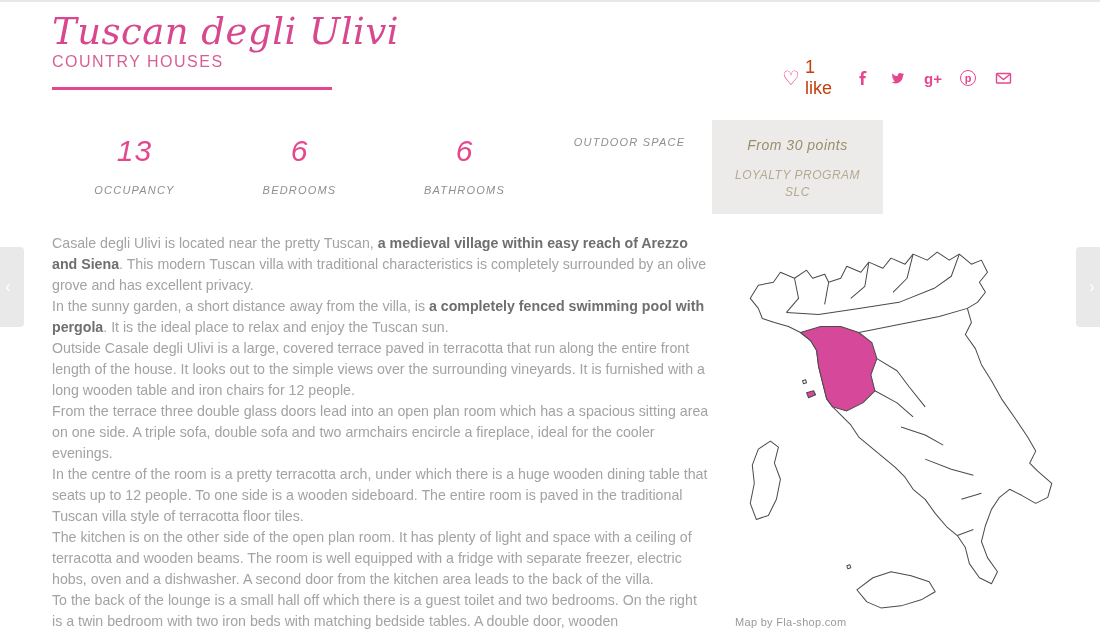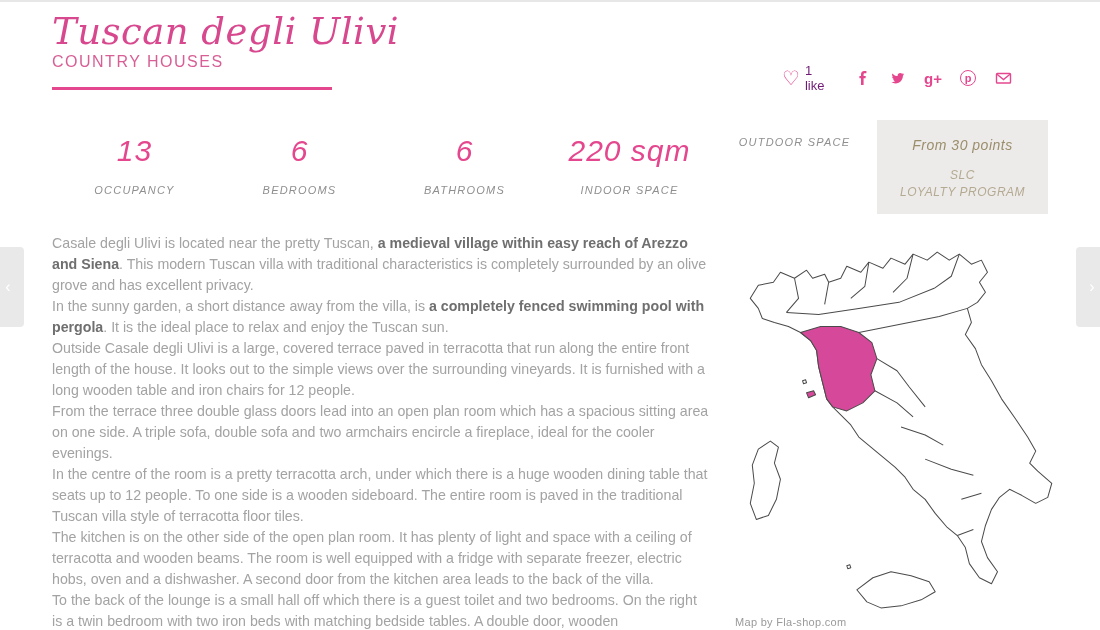--- a/index.html
+++ b/index.html
@@ -25,21 +25,21 @@
     position:absolute; left:766px; top:8px; width:247px; height:43px;
     background:#ea4d96; color:#fff; border:none; font-size:17px;
     letter-spacing:1px; font-family:"Liberation Sans", sans-serif; cursor:pointer;
   }
   .social-row {
     position:absolute; left:782px; top:63px; width:230px; height:26px;
     display:flex; align-items:center; color:#e5478f;
   }
   .like { display:flex; align-items:center; cursor:pointer; }
   .heart-glyph { font-size:20px; line-height:20px; margin-right:5px; }
-  .like-count { font-size:13px; color:#701a75; }
+  .like-count { font-size:18px; color:#c2410c; }
   .social-icons { display:flex; align-items:center; gap:17px; margin-left:22px; }
   .social-icons a { display:flex; align-items:center; justify-content:center; width:18px; height:18px; cursor:pointer; text-decoration:none; color:#e5478f; }
   .social-icons svg { display:block; }
   .gplus { font-size:15px; font-weight:bold; color:#e5478f; }
   .pin-circle {
     width:16px; height:16px; border:1.5px solid #e5478f; border-radius:50%;
     display:flex; align-items:center; justify-content:center;
     font-size:11px; font-weight:bold; color:#e5478f; padding-bottom:1px;
   }
   
@@ -122,31 +122,27 @@
     </div>
     <div class="stat-cell">
       <div class="stat-value">6</div>
       <div class="stat-label">BEDROOMS</div>
     </div>
     <div class="stat-cell">
       <div class="stat-value">6</div>
       <div class="stat-label">BATHROOMS</div>
     </div>
     <div class="stat-cell">
-      <div class="stat-value">220 sqm</div>
-      <div class="stat-label">INDOOR SPACE</div>
-    </div>
-    <div class="stat-cell">
       <div class="stat-label">OUTDOOR SPACE</div>
     </div>
     <div class="loyalty-box">
       <div class="loyalty-points">From 30 points</div>
       <div class="loyalty-program">
+        <div>LOYALTY PROGRAM</div>
         <div>SLC</div>
-        <div>LOYALTY PROGRAM</div>
       </div>
     </div>
   </div>
 
   <div class="description" id="description">
       <p><span>Casale degli Ulivi is located near the pretty Tuscan, </span><strong>a medieval village within easy reach of Arezzo and Siena</strong><span>. This modern Tuscan villa with traditional characteristics is completely surrounded by an olive grove and has excellent privacy.</span></p>
       <p><span>In the sunny garden, a short distance away from the villa, is </span><strong>a completely fenced swimming pool with pergola</strong><span>. It is the ideal place to relax and enjoy the Tuscan sun.</span></p>
       <p><span>Outside Casale degli Ulivi is a large, covered terrace paved in terracotta that run along the entire front length of the house. It looks out to the simple views over the surrounding vineyards. It is furnished with a long wooden table and iron chairs for 12 people.</span></p>
       <p><span>From the terrace three double glass doors lead into an open plan room which has a spacious sitting area on one side. A triple sofa, double sofa and two armchairs encircle a fireplace, ideal for the cooler evenings.</span></p>
       <p><span>In the centre of the room is a pretty terracotta arch, under which there is a huge wooden dining table that seats up to 12 people. To one side is a wooden sideboard. The entire room is paved in the traditional Tuscan villa style of terracotta floor tiles.</span></p>

